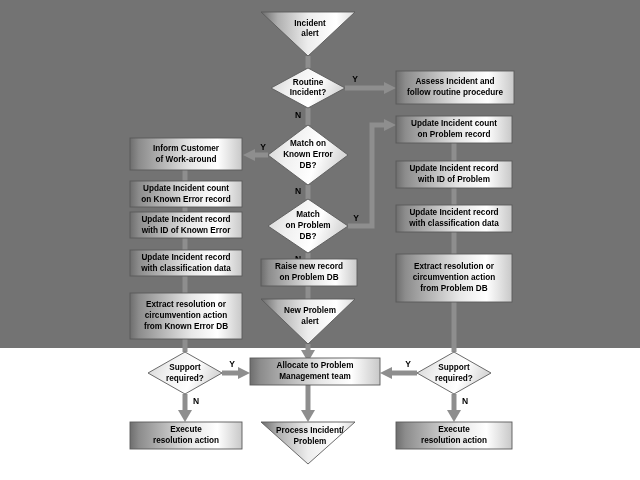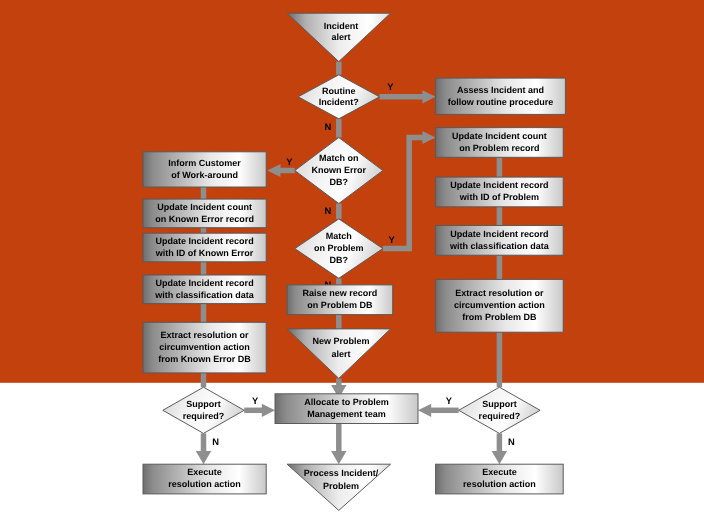--- a/index.html
+++ b/index.html
@@ -10,21 +10,21 @@
   body {
     width: 640px;
     height: 480px;
     overflow: hidden;
     font-family: "Liberation Sans", sans-serif;
   }
   #canvas {
     position: relative;
     width: 640px;
     height: 348px;
-    background: #c2410c;
+    background: #737373;
   }
   svg#flow {
     position: absolute;
     left: 0;
     top: 0;
     width: 640px;
     height: 480px;
     display: block;
   }
   .node-text {

